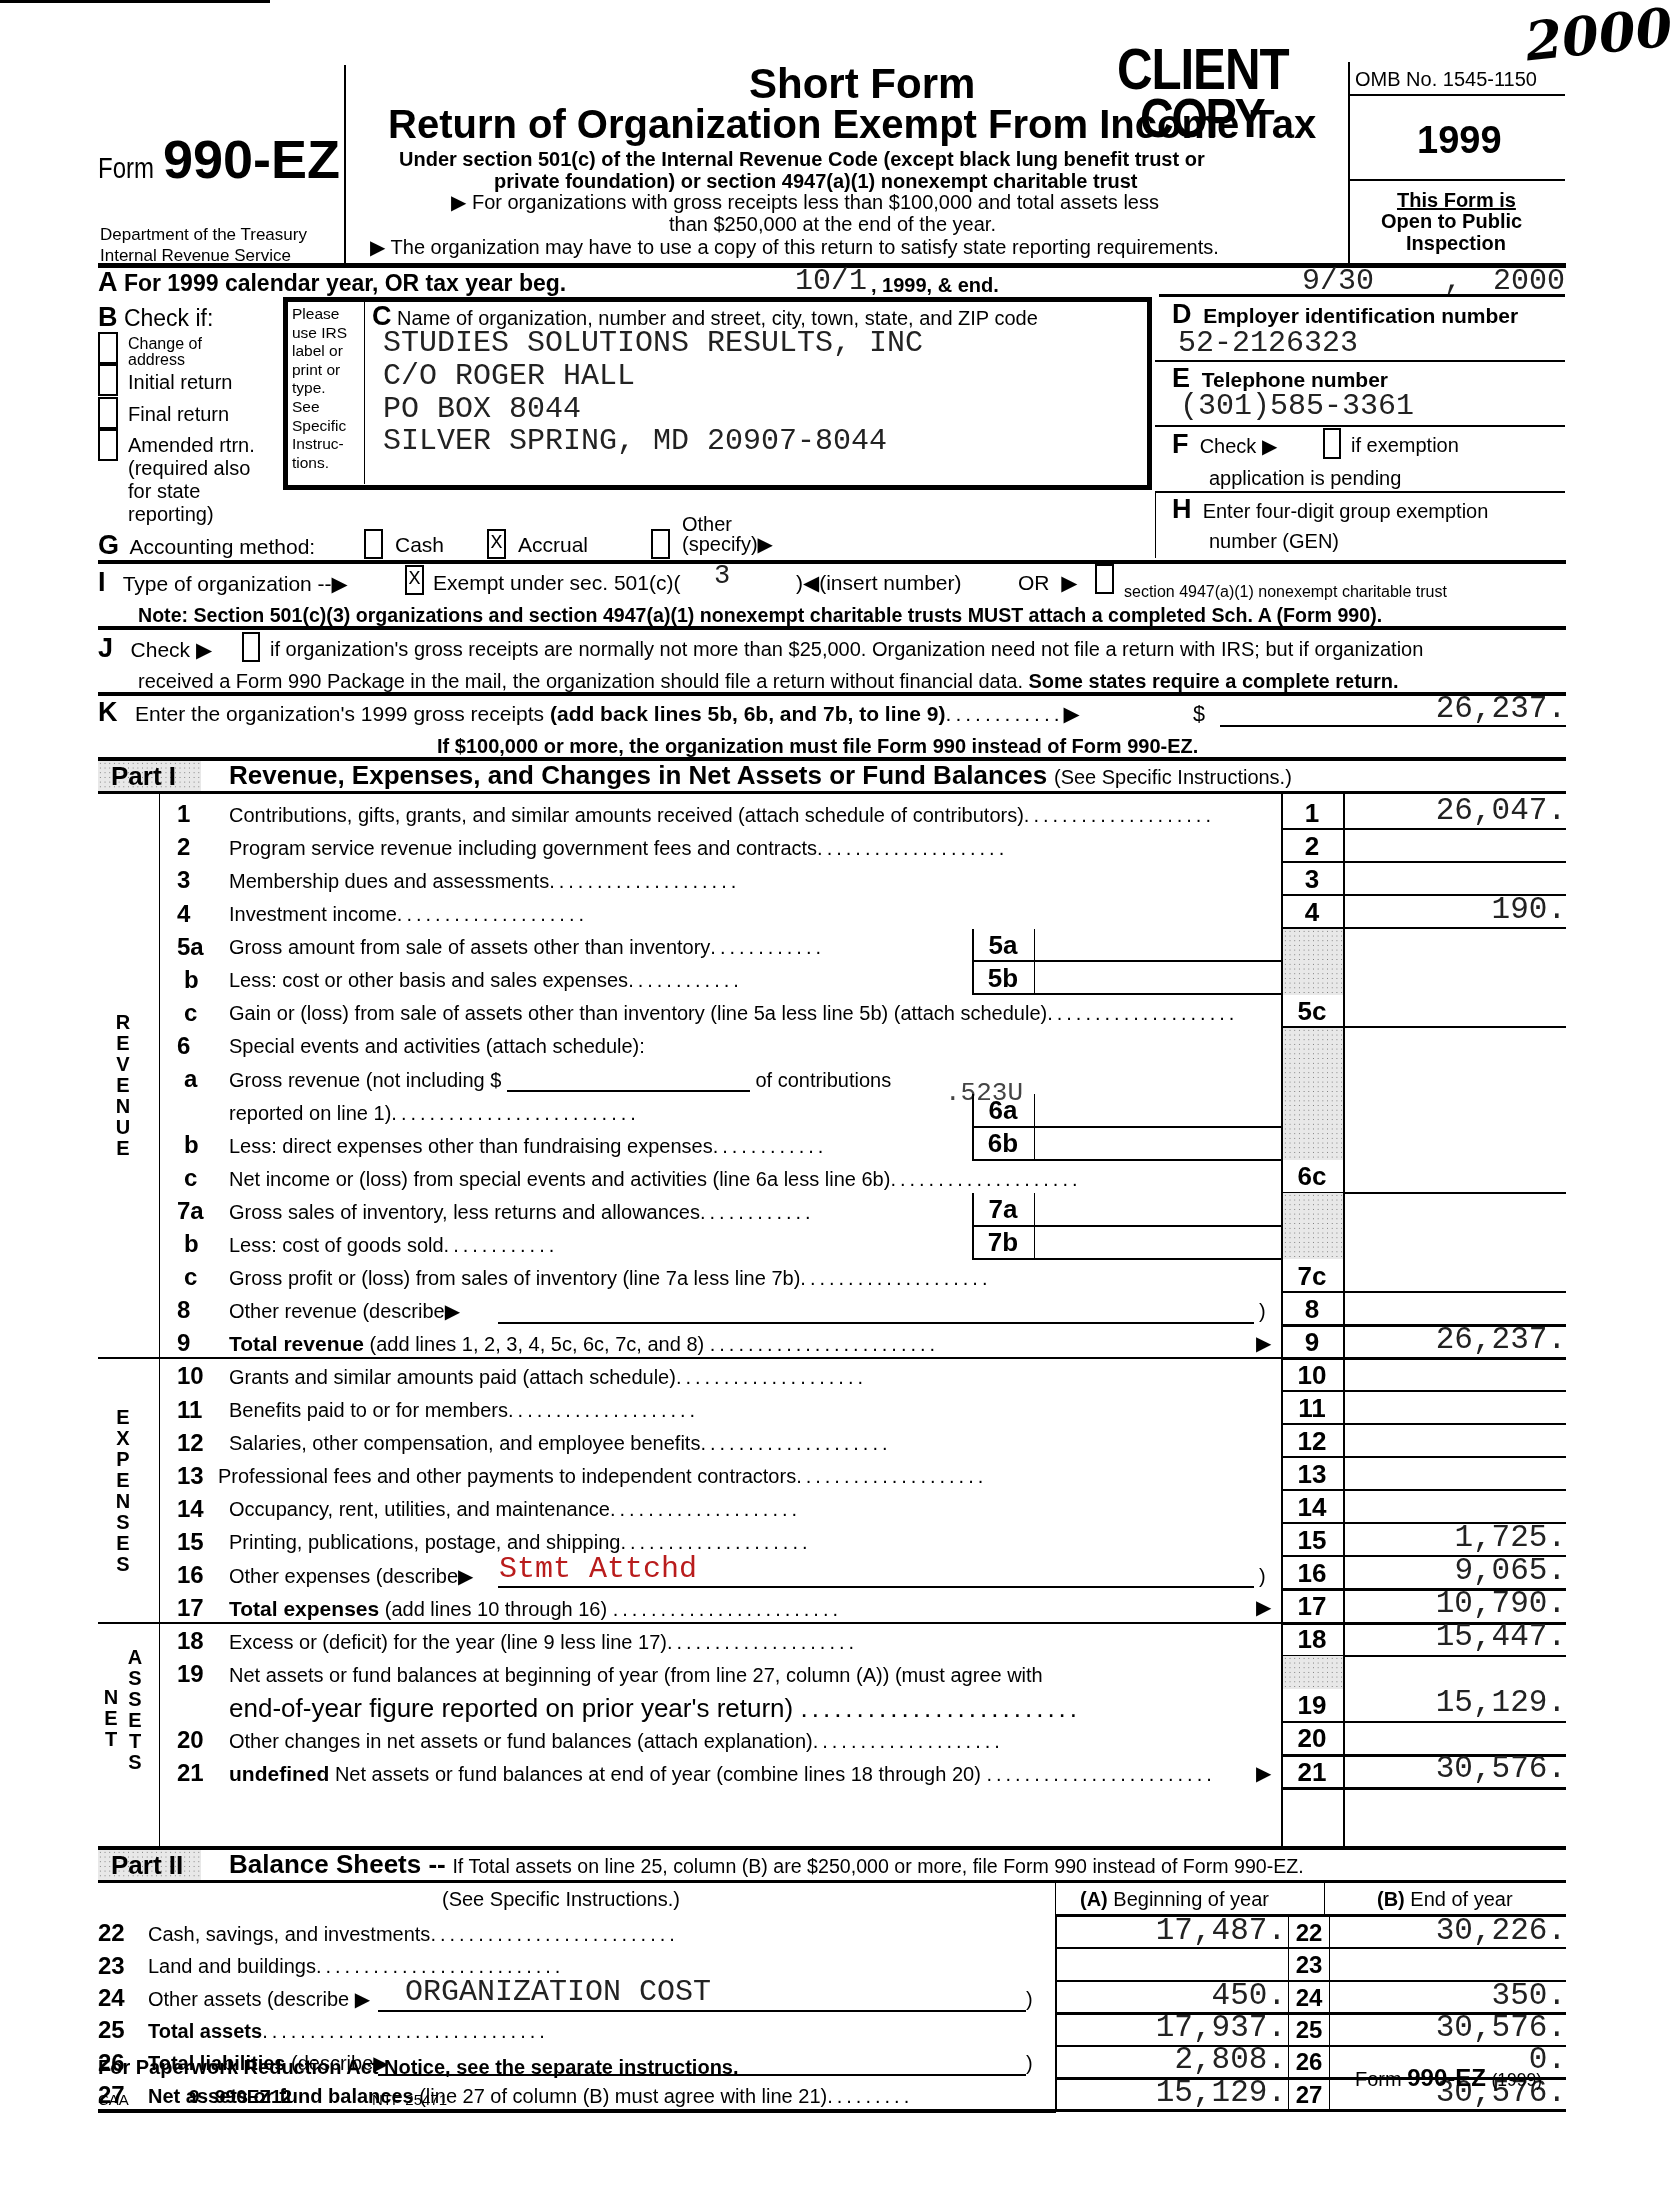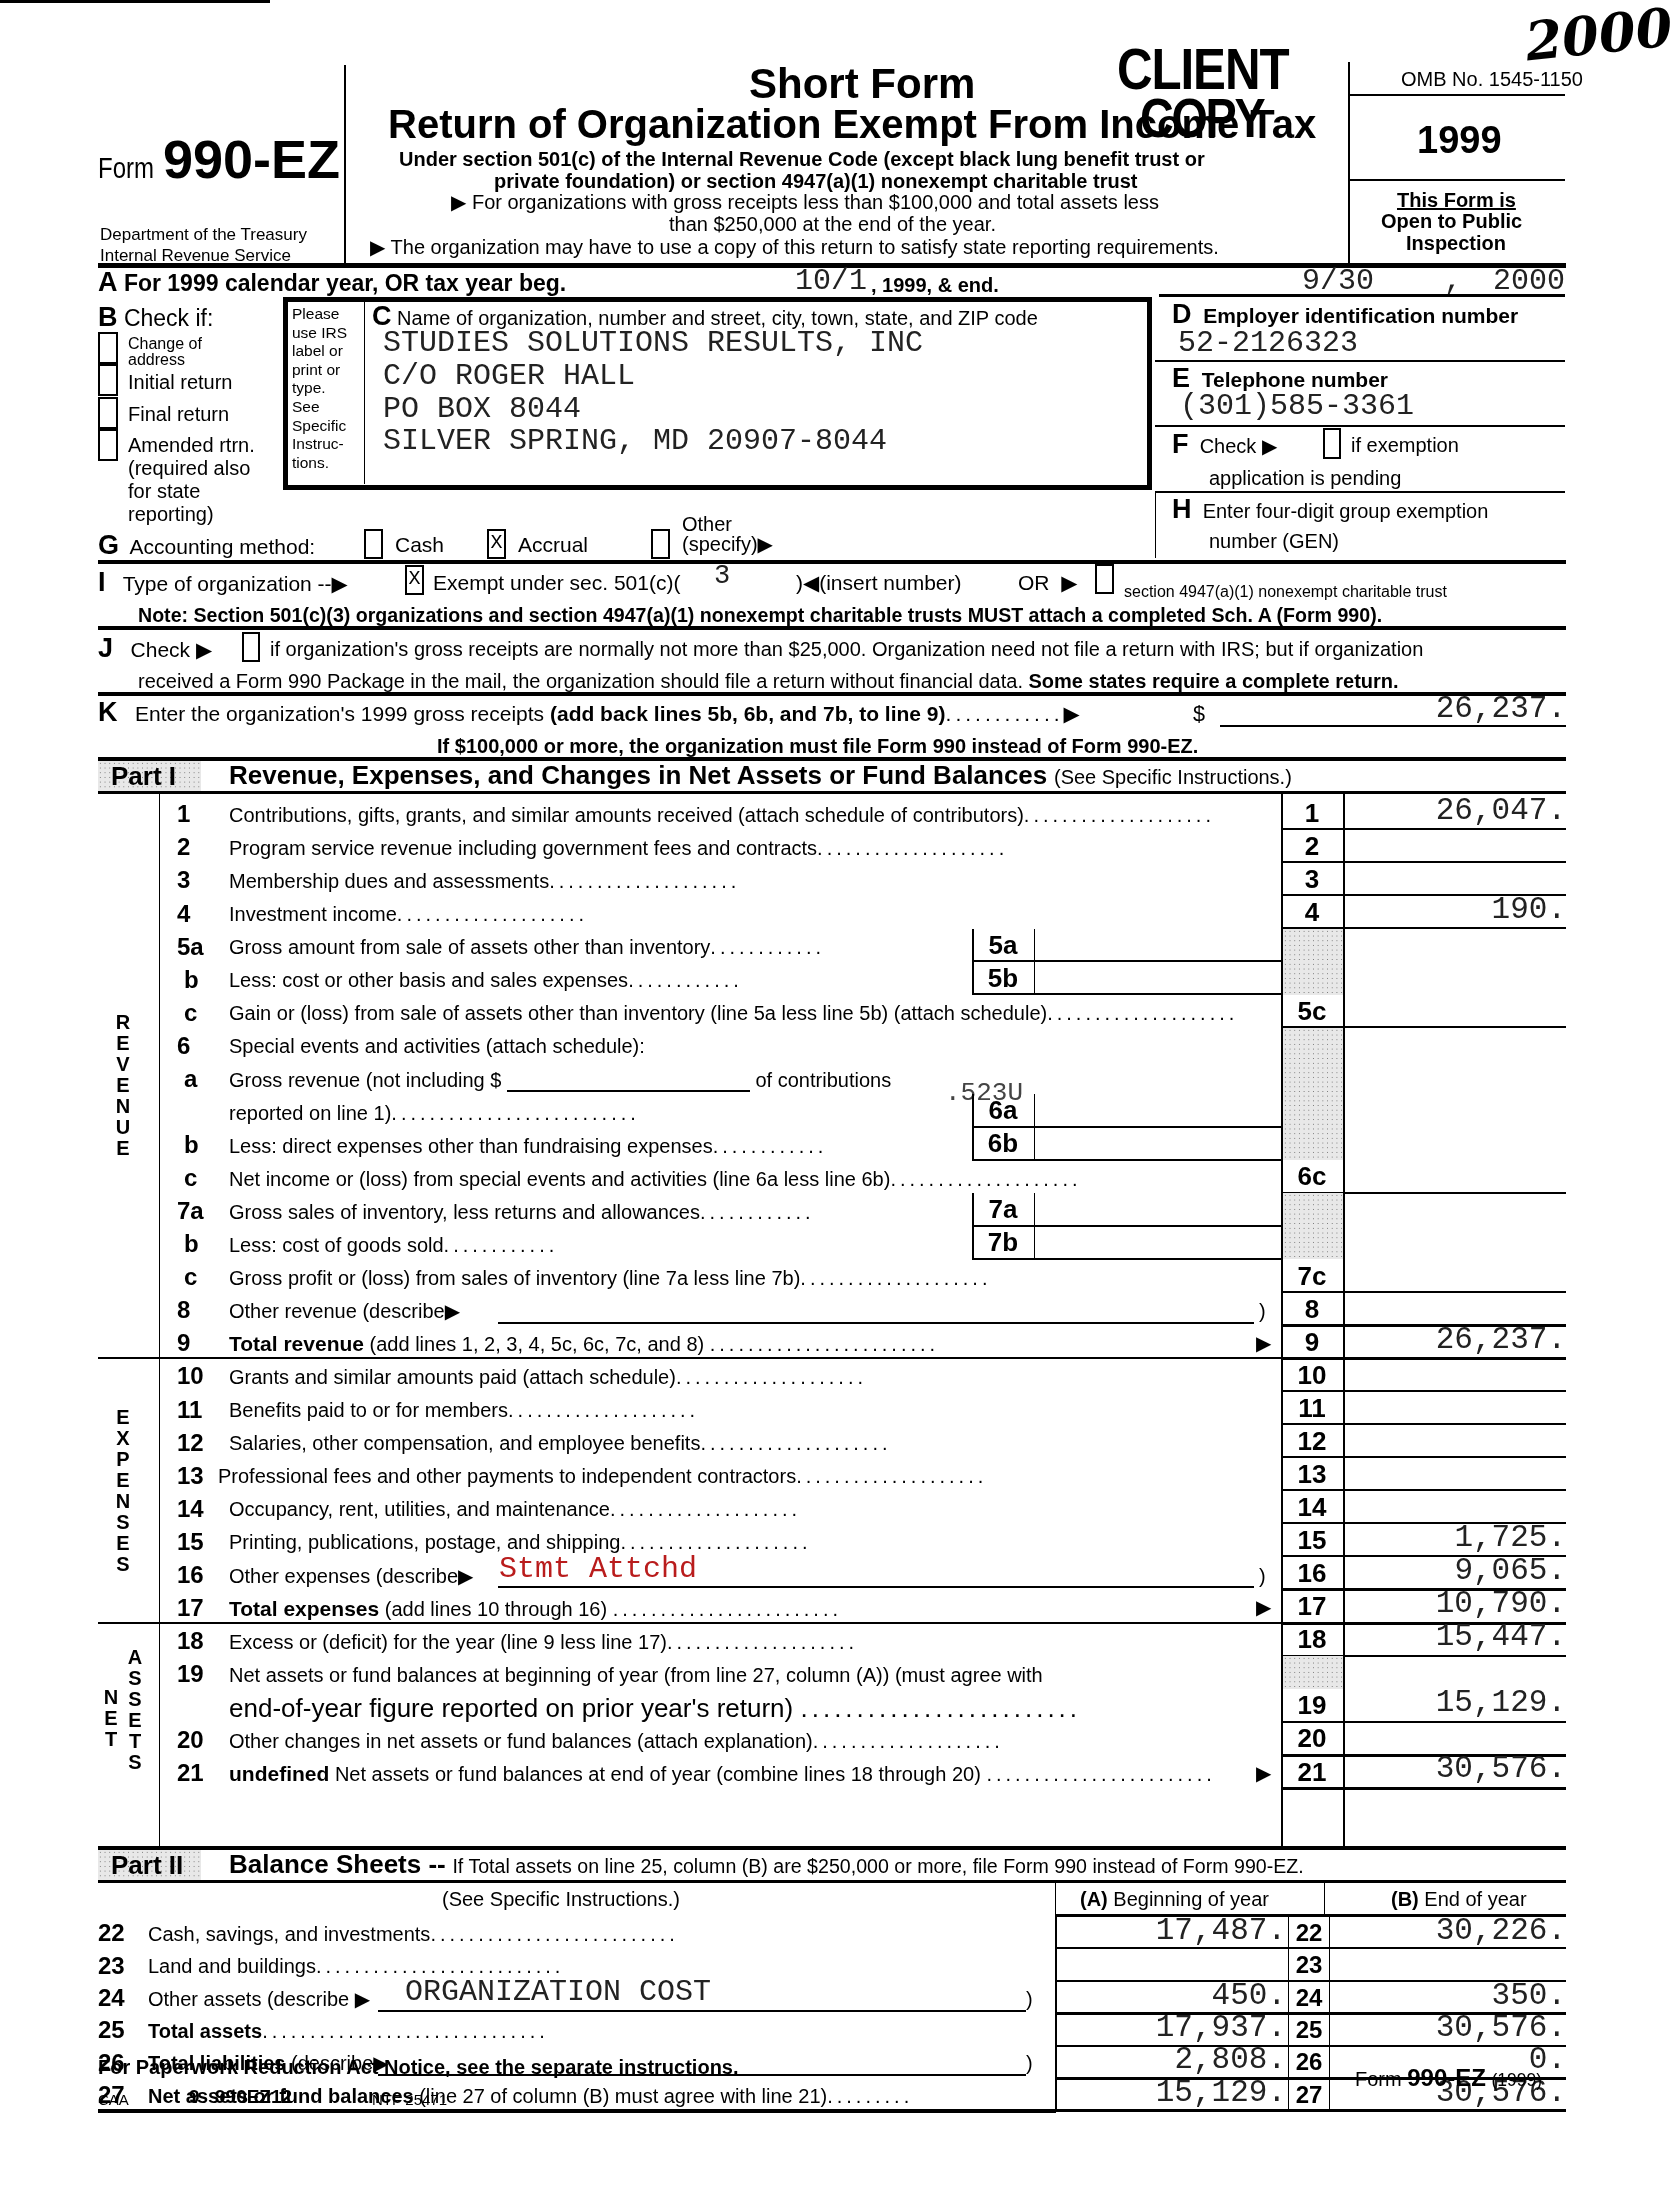--- a/index.html
+++ b/index.html
@@ -49,21 +49,21 @@
 <div class="tx b" style="left:399px; top:147px; font-size:20px;">Under section 501(c) of the Internal Revenue Code (except black lung benefit trust or</div>
 <div class="tx b" style="left:494px; top:169px; font-size:20px;">private foundation) or section 4947(a)(1) nonexempt charitable trust</div>
 <div class="tx" style="left:451px; top:190px; font-size:20px;">
   <span>▶ </span><span>For organizations with gross receipts less than $100,000 and total assets less</span>
 </div>
 <div class="tx" style="left:669px; top:212px; font-size:20px;">than $250,000 at the end of the year.</div>
 <div class="tx" style="left:370px; top:235px; font-size:20px;">
   <span>▶ </span><span>The organization may have to use a copy of this return to satisfy state reporting requirements.</span>
 </div>
 
-<div class="tx" style="left:1355px; top:67px; font-size:20px;margin-left:46px;">OMB No. 1545-1150</div>
+<div class="tx" style="left:1355px; top:67px; font-size:20px;">OMB No. 1545-1150</div>
 <div class="hline" style="left:1350px; top:94px; width:215px;"></div>
 <div class="abs b" style="left:1417px; top:119px; font-size:38px;">1999</div>
 <div class="hline" style="left:1350px; top:179px; width:215px;"></div>
 <div class="tx b" style="left:1397px; top:188px; font-size:20px;text-decoration:underline;">This Form is</div>
 <div class="tx b" style="left:1381px; top:209px; font-size:20px;">Open to Public</div>
 <div class="tx b" style="left:1406px; top:231px; font-size:20px;text-align:center;">Inspection</div>
 
 <div class="hline thick" style="left:98px; top:263px; width:1468px;"></div>
 
 <div class="tx b" style="left:98px; top:270px; font-size:23px;">
@@ -402,21 +402,21 @@
 <div class="tx" style="left:229px; top:1850px; font-size:24px; line-height:28px;">
   <span class="b" style="font-size:26px;">Balance Sheets --</span> <span style="font-size:19.6px;">If Total assets on line 25, column (B) are $250,000 or more, file Form 990 instead of Form 990-EZ.</span>
 </div>
 <div class="hline" style="left:98px; top:1880px; width:1468px; height:2.7px;"></div>
 <div class="tx" style="left:442px; top:1887px; font-size:20px;">(See Specific Instructions.)</div>
 <div class="vline" style="left:1055px; top:1883px; height:31px; width:1.3px;"></div>
 <div class="vline" style="left:1324px; top:1883px; height:31px; width:1.3px;"></div>
 <div class="tx" style="left:1080px; top:1887px; font-size:20px;">
   <span class="b">(A)</span> <span>Beginning of year</span>
 </div>
-<div class="tx" style="left:1377px; top:1887px; font-size:20px;margin-left:14px;">
+<div class="tx" style="left:1377px; top:1887px; font-size:20px;">
   <span class="b">(B)</span> <span>End of year</span>
 </div>
 <div class="hline" style="left:1055px; top:1914px; width:511px; height:2.7px;"></div>
 <div id="part2-rows">
     <div class="vline" style="left:1055px; top:1916px; height:194px; width:2px;"></div>
     <div class="vline" style="left:1288px; top:1916px; height:194px; width:1.3px;"></div>
     <div class="vline" style="left:1329px; top:1916px; height:194px; width:1.3px;"></div>
     <div class="num" style="left:98px; top:1919px;">22</div>
     <div class="tx" style="left:148px; top:1922px; font-size:20px;">Cash, savings, and investments<span class="dots">..........................</span></div>
     <div class="val" style="right:393px; top:1914px;">17,487.</div>

